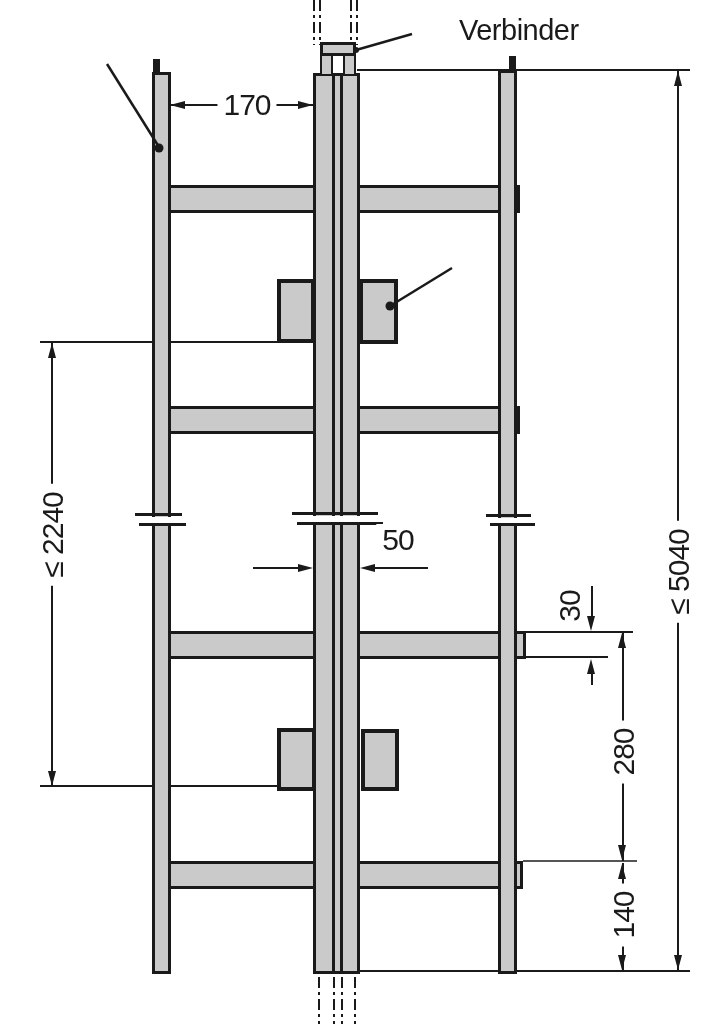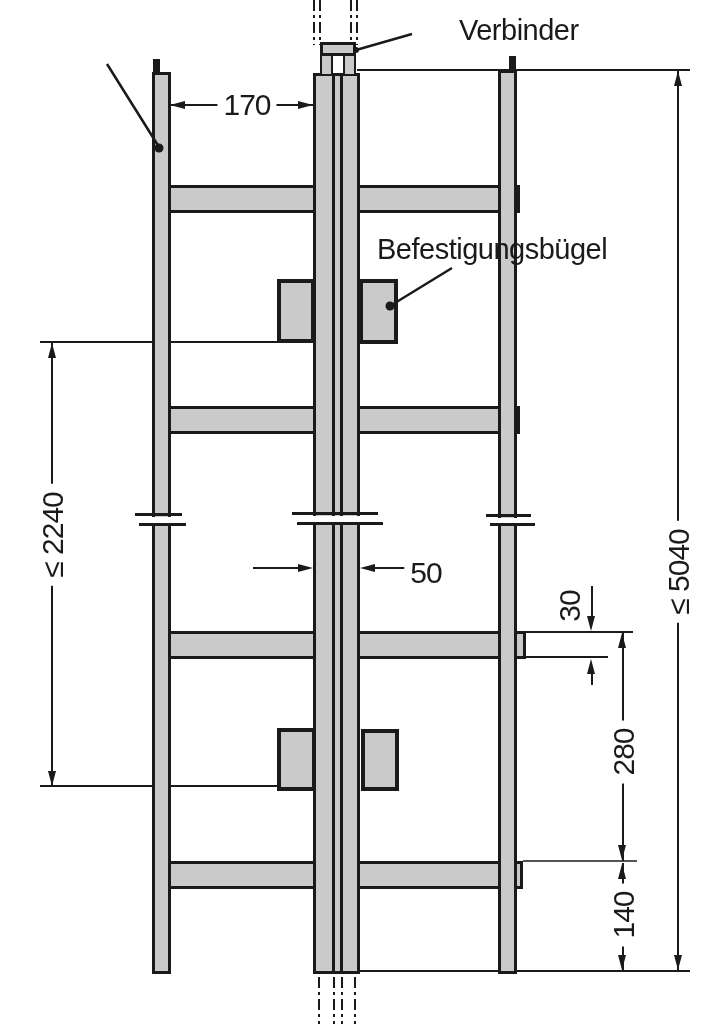--- a/index.html
+++ b/index.html
@@ -108,21 +108,21 @@
 
   <div class="thinline" style="left:170px;top:104px;width:143px;height:2px;"></div>
   <div class="ar left" style="left:170px;top:101px;"></div>
   <div class="ar right" style="left:298px;top:101px;"></div>
   <div class="htext" style="left:247px;top:105px;">170</div>
 
   <div class="thinline" style="left:253px;top:567px;width:50px;height:2px;"></div>
   <div class="ar right" style="left:298px;top:564px;"></div>
   <div class="ar left" style="left:360px;top:564px;"></div>
   <div class="thinline" style="left:375px;top:567px;width:53px;height:2px;"></div>
-  <div class="htext" style="left:398px;top:573px;margin-left:28px;">50</div>
+  <div class="htext" style="left:398px;top:540px;">50</div>
 
   <div class="thinline" style="left:51px;top:343px;width:2px;height:443px;"></div>
   <div class="ar up" style="left:48px;top:343px;"></div>
   <div class="ar down" style="left:48px;top:771px;"></div>
   <div class="vtext" style="left:53px;top:535px;">≤ 2240</div>
 
   <div class="thinline" style="left:677px;top:71px;width:2px;height:900px;"></div>
   <div class="ar up" style="left:674px;top:71px;"></div>
   <div class="ar down" style="left:674px;top:955px;"></div>
   <div class="vtext" style="left:679px;top:572px;">≤ 5040</div>
@@ -146,15 +146,14 @@
   <svg class="abs" style="left:0;top:0;" width="705" height="1024" viewBox="0 0 705 1024">
     <line x1="107" y1="64" x2="159" y2="147" stroke="#1a1a1a" stroke-width="2.5"></line>
     <circle cx="159" cy="148" r="4.5" fill="#1a1a1a"></circle>
     <line x1="412" y1="34" x2="356" y2="50" stroke="#1a1a1a" stroke-width="2.5"></line>
     <circle cx="356" cy="50" r="3" fill="#1a1a1a"></circle>
     <line x1="452" y1="268" x2="390" y2="306" stroke="#1a1a1a" stroke-width="2.5"></line>
     <circle cx="390" cy="306" r="4.5" fill="#1a1a1a"></circle>
   </svg>
 
   <div class="lbl" style="left:414px;top:15px;margin-left:45px;">Verbinder</div>
-  <div class="lbl" style="left:377px;top:234px;">Befestigungsbügel</div>
 
 </div>
 
 </body></html>

